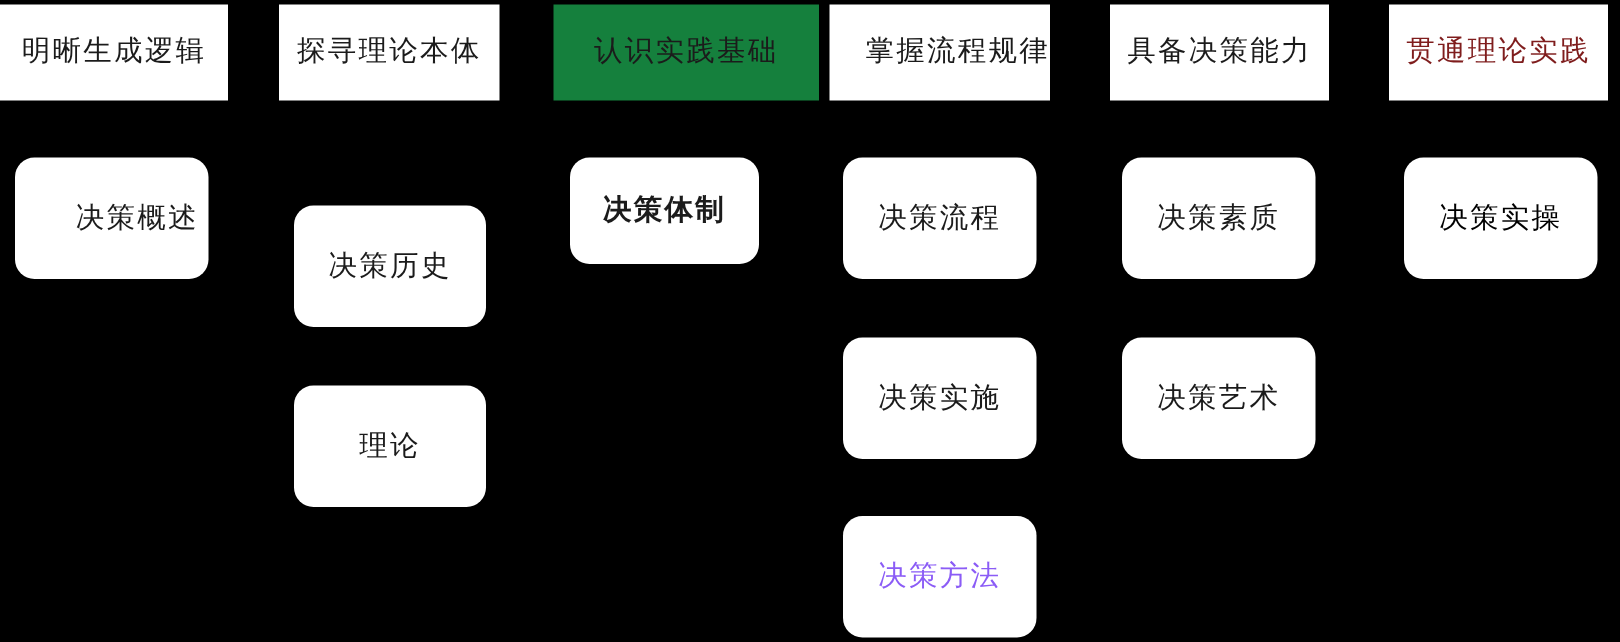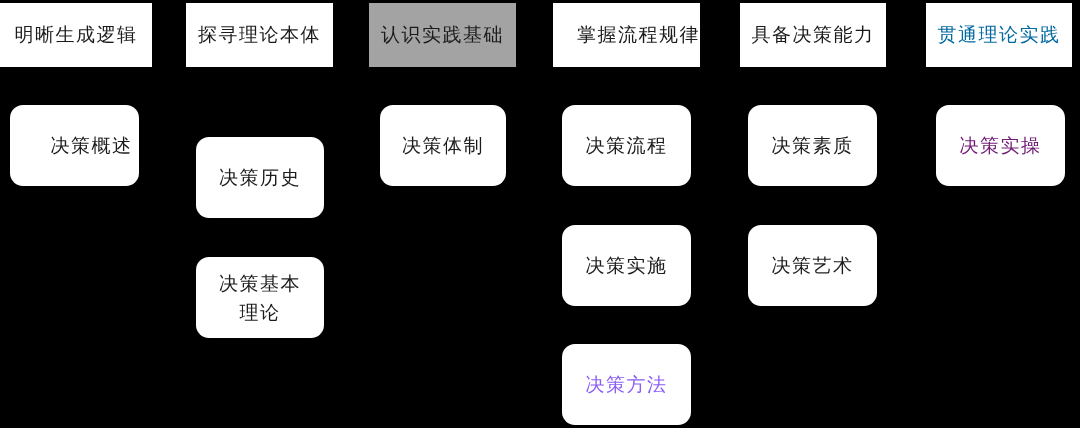--- a/index.html
+++ b/index.html
@@ -68,65 +68,64 @@
 </head>
 <body>
 
 <div id="canvas" style="width: 1080px; height: 428px; background: rgb(0, 0, 0);">
     <div class="header-box" style="left: 0px; top: 3px; width: 152px; height: 64px; background: rgb(255, 255, 255); color: rgb(27, 27, 27);">
       <span class="label-text">明晰生成逻辑</span>
     </div>
     <div class="header-box" style="left: 186px; top: 3px; width: 147px; height: 64px; background: rgb(255, 255, 255); color: rgb(27, 27, 27);">
       <span class="label-text">探寻理论本体</span>
     </div>
-    <div class="header-box" style="left: 369px; top: 3px; width: 147px; height: 64px; background: #a3a3a3; color: rgb(27, 27, 27);">
+    <div class="header-box" style="left: 369px; top: 3px; width: 177px; height: 64px; background: #15803d; color: rgb(27, 27, 27);">
       <span class="label-text">认识实践基础</span>
     </div>
     <div class="header-box" style="left: 553px; top: 3px; width: 147px; height: 64px; background: rgb(255, 255, 255); color: rgb(27, 27, 27); padding-left: 24px;">
       <span class="label-text">掌握流程规律</span>
     </div>
     <div class="header-box" style="left: 740px; top: 3px; width: 146px; height: 64px; background: rgb(255, 255, 255); color: rgb(27, 27, 27);">
       <span class="label-text">具备决策能力</span>
     </div>
-    <div class="header-box" style="left: 926px; top: 3px; width: 146px; height: 64px; background: rgb(255, 255, 255); color: #0369a1;">
+    <div class="header-box" style="left: 926px; top: 3px; width: 146px; height: 64px; background: rgb(255, 255, 255); color: #7f1d1d;">
       <span class="label-text">贯通理论实践</span>
     </div>
     <div class="topic-box" style="left: 10px; top: 105px; width: 129px; height: 81px; background: rgb(255, 255, 255); color: rgb(27, 27, 27); padding-left: 40px;">
       <div>
         <span class="label-text">决策概述</span>
       </div>
     </div>
     <div class="topic-box two-line" style="left: 196px; top: 105px; width: 128px; height: 81px; background: rgb(255, 255, 255); color: rgb(27, 27, 27);">
       <div>
         <span class="label-text">决策历史</span>
       </div>
     </div>
-    <div class="topic-box" style="left: 380px; top: 105px; width: 126px; height: 81px; background: rgb(255, 255, 255); color: rgb(27, 27, 27);">
+    <div class="topic-box" style="left: 380px; top: 105px; width: 126px; height: 71px; background: rgb(255, 255, 255); color: rgb(27, 27, 27); font-weight: bold;">
       <div>
         <span class="label-text">决策体制</span>
       </div>
     </div>
     <div class="topic-box" style="left: 562px; top: 105px; width: 129px; height: 81px; background: rgb(255, 255, 255); color: rgb(27, 27, 27);">
       <div>
         <span class="label-text">决策流程</span>
       </div>
     </div>
     <div class="topic-box" style="left: 748px; top: 105px; width: 129px; height: 81px; background: rgb(255, 255, 255); color: rgb(27, 27, 27); justify-content: center;">
       <div>
         <span class="label-text">决策素质</span>
       </div>
     </div>
-    <div class="topic-box" style="left: 936px; top: 105px; width: 129px; height: 81px; background: rgb(255, 255, 255); color: #701a75;">
+    <div class="topic-box" style="left: 936px; top: 105px; width: 129px; height: 81px; background: rgb(255, 255, 255); color: #000000;">
       <div>
         <span class="label-text">决策实操</span>
       </div>
     </div>
     <div class="topic-box two-line" style="left: 196px; top: 225px; width: 128px; height: 81px; background: rgb(255, 255, 255); color: rgb(27, 27, 27);">
       <div>
-        <span class="label-text">决策基本</span>
         <span class="label-text">理论</span>
       </div>
     </div>
     <div class="topic-box" style="left: 562px; top: 225px; width: 129px; height: 81px; background: rgb(255, 255, 255); color: rgb(27, 27, 27);">
       <div>
         <span class="label-text">决策实施</span>
       </div>
     </div>
     <div class="topic-box" style="left: 748px; top: 225px; width: 129px; height: 81px; background: rgb(255, 255, 255); color: rgb(27, 27, 27);">
       <div>

